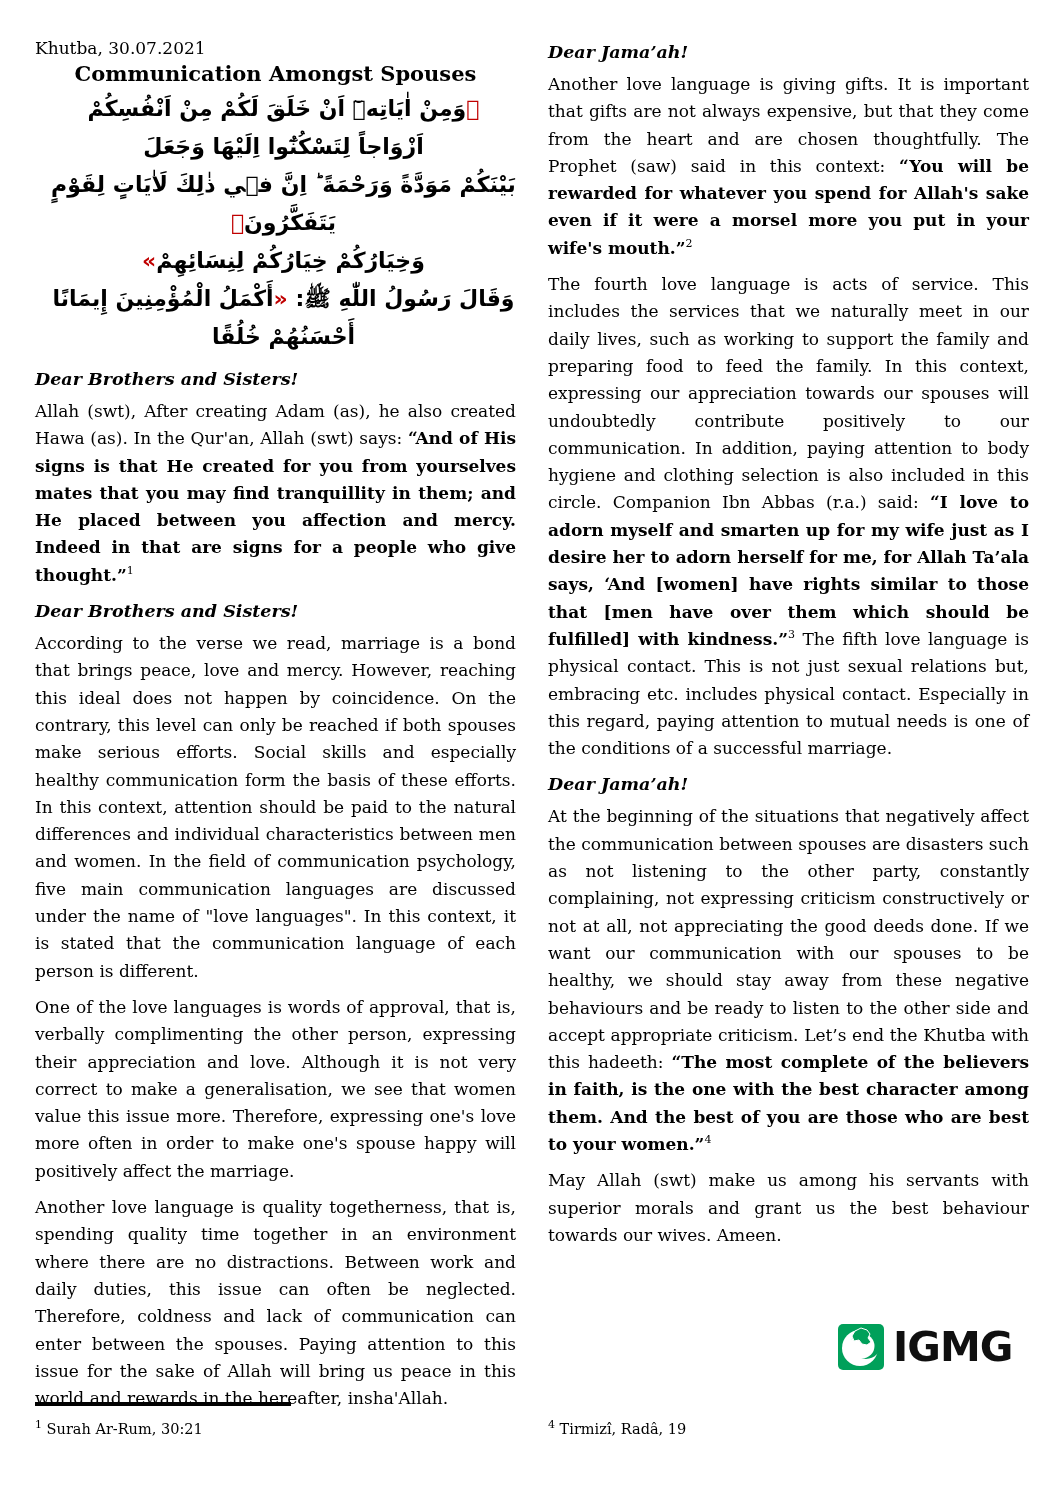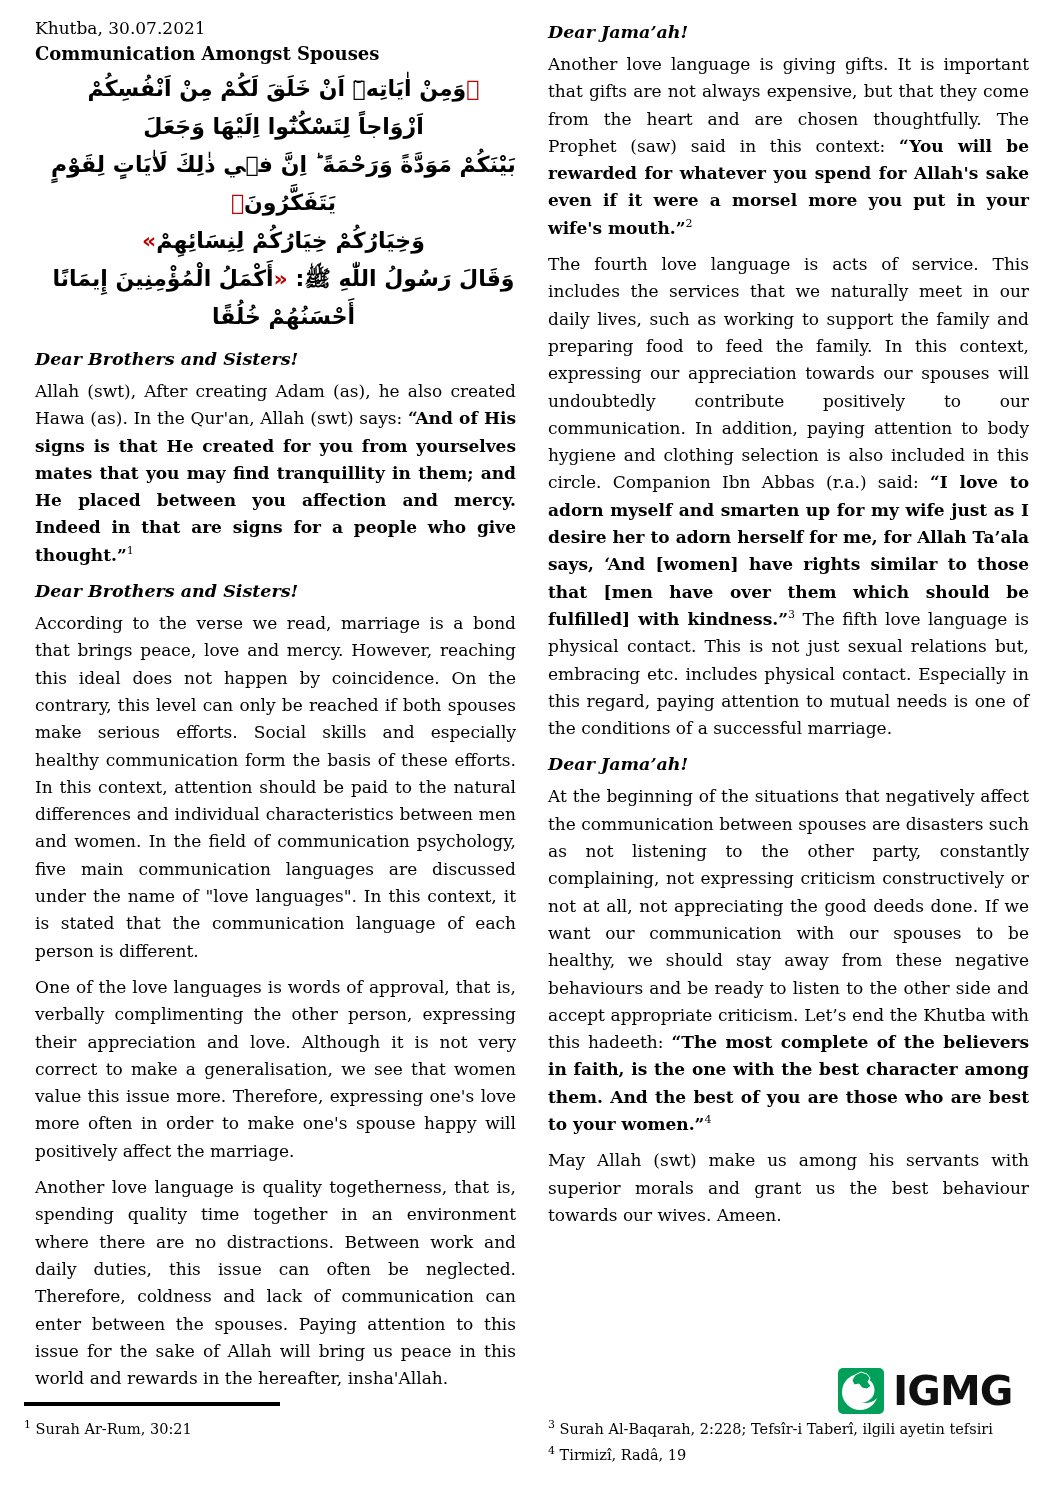--- a/index.html
+++ b/index.html
@@ -5,26 +5,26 @@
   html,body { margin:0; padding:0; background:#fff; }
   .page {
     position:relative;
     width:1058px;
     height:1497px;
     background:#ffffff;
     font-family:"DejaVu Serif", serif;
     color:#000;
     overflow:hidden;
   }
-  .col { position:absolute; top:16px; width:481px; }
+  .col { position:absolute; top:36px; width:481px; }
   .col-left  { left:35px; }
   .col-right { left:548px; }
 
   .date-line { font-size:17px; line-height:24px; margin:0 0 2px 0; }
-  .doc-title { font-size:18px; font-weight:bold; line-height:24px; margin:0 0 4px 0; }
+  .doc-title { font-size:21px; font-weight:bold; line-height:24px; margin:0 0 4px 0;text-align:center; }
 
   .arabic {
     direction:rtl;
     text-align:center;
     font-family:"DejaVu Sans", sans-serif;
     font-weight:bold;
     font-size:22px;
     line-height:38px;
     margin:4px 0 10px 16px;
   }
@@ -41,28 +41,28 @@
   }
   p.body sup, .fn-row sup { font-size:11px; line-height:0; }
 
   .footnotes {
     position:absolute;
     top:1402px;
     width:481px;
     font-size:14.5px;
     line-height:26px;
   }
-  .footnotes-left  { left:24px; }
+  .footnotes-left  { left:35px; }
   .footnotes-right { left:548px; padding-top:14px; }
   .fn-sep { width:256px; height:4px; background:#000; margin:0 0 10px 0; }
   .fn-row { white-space:nowrap; }
 
   .logo {
     position:absolute;
-    top:1368px;
+    top:1324px;
     left:838px;
     display:flex;
     align-items:center;
     gap:9px;
   }
   .logo-emblem { width:46px; height:46px; display:block; }
   .logo-wordmark {
     font-family:"DejaVu Sans", sans-serif;
     font-weight:900;
     font-size:41px;
@@ -111,21 +111,20 @@
 
     <p class="body">May Allah (swt) make us among his servants with superior morals and grant us the best behaviour towards our wives. Ameen.</p>
   </div>
 
   <div class="footnotes footnotes-left">
     <div class="fn-sep"></div>
     <div class="fn-row"><sup>1</sup><span> Surah Ar-Rum, 30:21</span></div>
   </div>
 
   <div class="footnotes footnotes-right">
-    <div class="fn-row"><sup>3</sup><span> Surah Al-Baqarah, 2:228; Tefsîr-i Taberî, ilgili ayetin tefsiri</span></div>
     <div class="fn-row"><sup>4</sup><span> Tirmizî, Radâ, 19</span></div>
   </div>
 
   <div class="logo">
     <svg class="logo-emblem" viewBox="0 0 46 46" xmlns="http://www.w3.org/2000/svg">
       <rect x="0" y="0" width="46" height="46" rx="5" fill="#00A05A"></rect>
       <circle cx="22" cy="24" r="18" fill="#ffffff"></circle>
       <circle cx="28" cy="20" r="15" fill="#00A05A"></circle>
       <circle cx="24" cy="22" r="12.5" fill="#ffffff"></circle>
       <path d="M17,7 L23,4 L29,6 L32,10 L30,14 L33,18 L29,21 L24,20 L21,16 L16,17 L14,12 Z" fill="#00A05A" stroke="#ffffff" stroke-width="1"></path>

